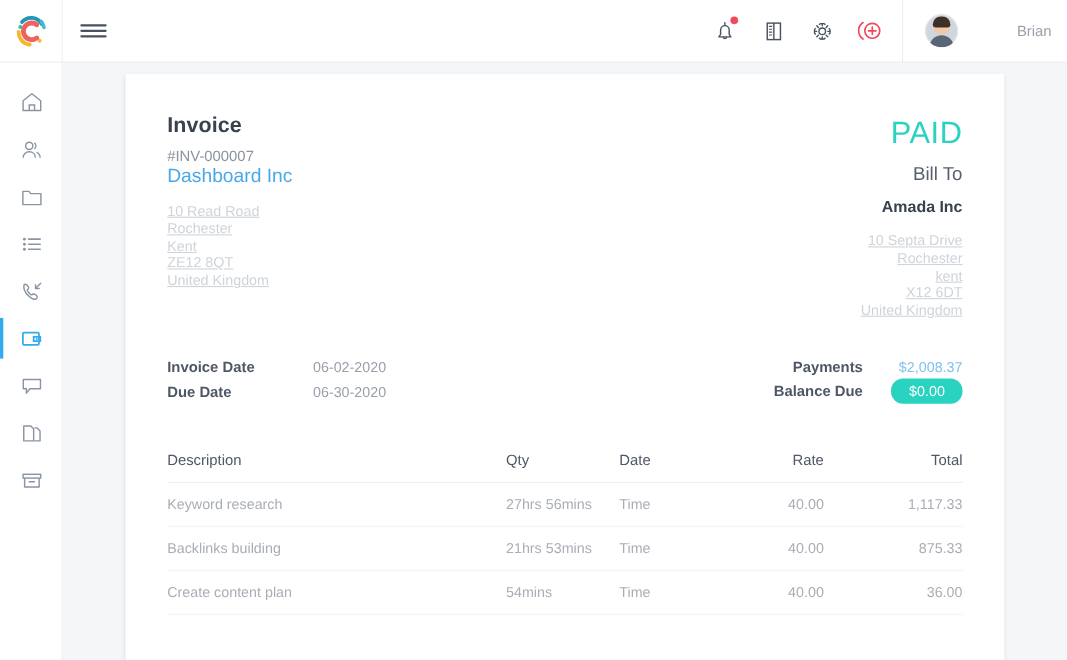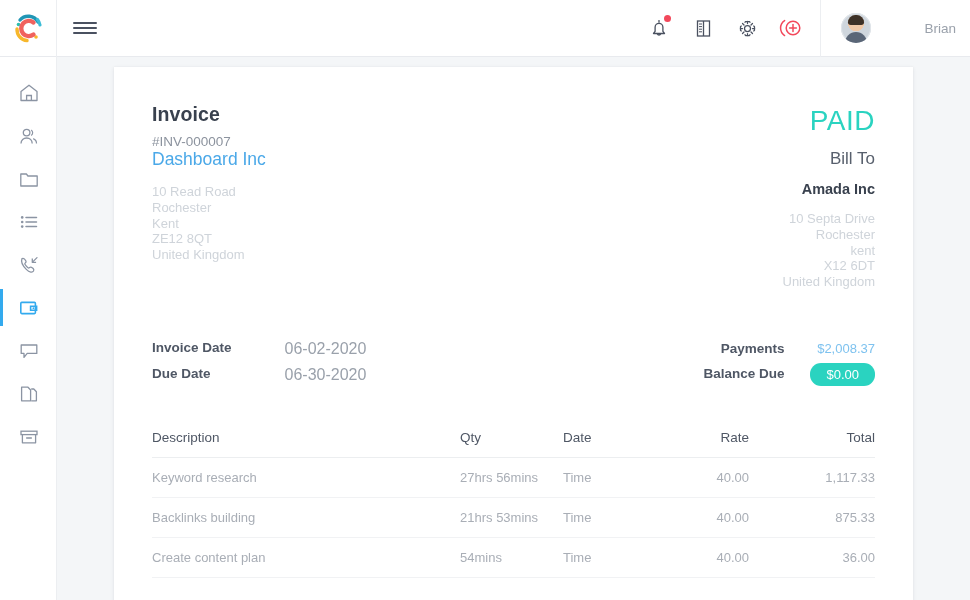--- a/index.html
+++ b/index.html
@@ -97,29 +97,29 @@
   }
 
   
   .inv-head { display: flex; justify-content: space-between; align-items: flex-start; }
   .inv-title { font-size: 19.5px; font-weight: bold; color: #39414e; letter-spacing: .1px; }
   .inv-number { font-size: 13.5px; color: #8c939e; margin-top: 8px; }
   .paid-stamp { font-size: 28px; color: #2ad3c0; letter-spacing: .5px; line-height: 1; padding-top: 4px; }
 
   .addr-row { display: flex; justify-content: space-between; }
   .from-name { font-size: 17.5px; color: #4aa8e8; font-weight: normal; }
-  .addr-lines { margin-top: 14px; font-size: 13px; line-height: 15.8px; color: #cfd4da; }
+  .addr-lines { margin-top: 14px; font-size: 13px; line-height: 15.8px; color: #cfd4da; text-decoration: underline; }
   .bill-block { text-align: right; }
   .bill-to-label { font-size: 17px; color: #58606d; }
   .bill-name { font-size: 14.5px; font-weight: bold; color: #39414e; margin-top: 12px; }
 
-  .meta-row { display: flex; justify-content: space-between; margin-top: 50px; }
+  .meta-row { display: flex; justify-content: space-between; margin-top: 36px; }
   .meta-left { display: grid; grid-template-columns: auto auto; row-gap: 8px; column-gap: 53px; }
   .meta-lbl { font-size: 13.5px; color: #4f5765; font-weight: bold; }
-  .meta-val { font-size: 16px; color: #9aa1ab; }
+  .meta-val { font-size: 13px; color: #9aa1ab; }
   .meta-right { display: grid; grid-template-columns: auto auto; row-gap: 6px; column-gap: 26px;
                 justify-items: end; align-items: center; }
   .pay-val { font-size: 13px; color: #7ec2ef; }
   .badge {
     background: #2ad3c0; color: #ffffff;
     font-size: 13px; padding: 4px 16px; border-radius: 11px;
     line-height: 14px;
   }
 
   

